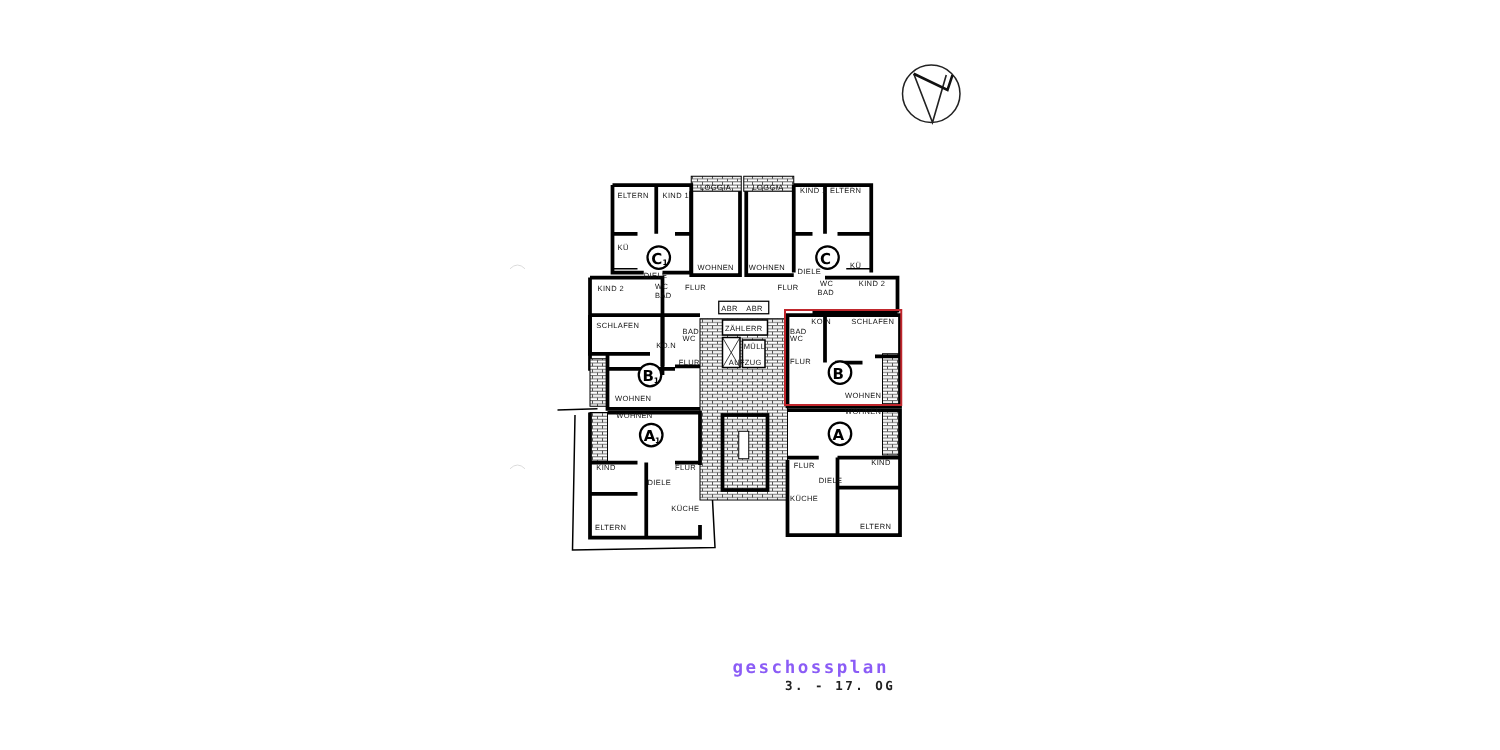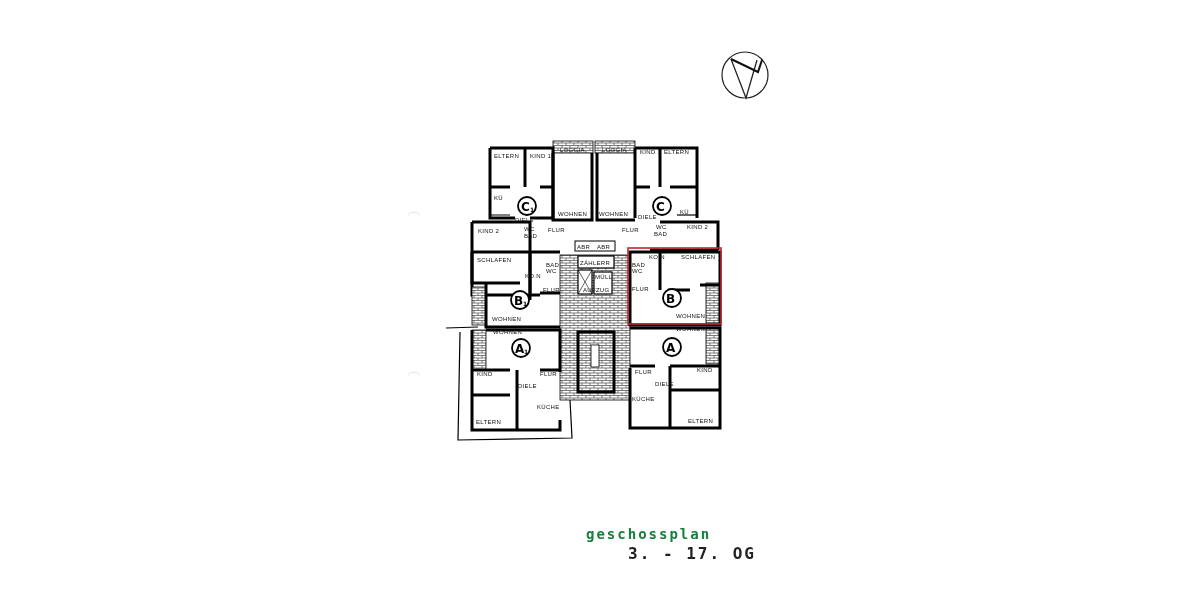--- a/index.html
+++ b/index.html
@@ -1,22 +1,22 @@
 <!DOCTYPE html>
 <html><head>
 <meta charset="utf-8">
 <style>
   html, body { margin:0; padding:0; background:#ffffff; }
   body { width:1200px; height:600px; position:relative; overflow:hidden; font-family:"Liberation Sans", sans-serif; }
   #plan { position:absolute; left:0; top:0; width:1200px; height:600px; }
   .lbl { font-family:"Liberation Sans", sans-serif; font-size:6px; fill:#111; letter-spacing:0.3px; }
   .unit-letter { font-family:"DejaVu Sans", sans-serif; font-weight:bold; font-size:12px; fill:#000; }
   .unit-sub { font-family:"DejaVu Sans", sans-serif; font-weight:bold; font-size:6px; fill:#000; }
-  .title { position:absolute; left:586px; top:526px; font-family:"DejaVu Sans Mono", monospace; font-weight:bold; font-size:14px; letter-spacing:2px; color:#15803d; }
-  .subtitle { position:absolute; left:628px; top:544px; font-family:"DejaVu Sans Mono", monospace; font-weight:bold; font-size:16px; letter-spacing:2px; color:#222; }
+  .title { position:absolute; left:586px; top:526px; font-family:"DejaVu Sans Mono", monospace; font-weight:bold; font-size:14px; letter-spacing:2px; color:#8b5cf6; }
+  .subtitle { position:absolute; left:628px; top:544px; font-family:"DejaVu Sans Mono", monospace; font-weight:bold; font-size:10px; letter-spacing:2px; color:#222; }
   .wall { stroke:#000; stroke-width:3; fill:none; }
   .thin { stroke:#000; stroke-width:1.2; fill:none; }
   .brick { fill:url(#brick); stroke:#000; stroke-width:0.8; }
 </style>
 </head>
 <body>
 
 <svg id="plan" viewBox="0 0 1200 600" xmlns="http://www.w3.org/2000/svg">
   <defs>
     <pattern id="brick" width="8" height="5" patternUnits="userSpaceOnUse">

